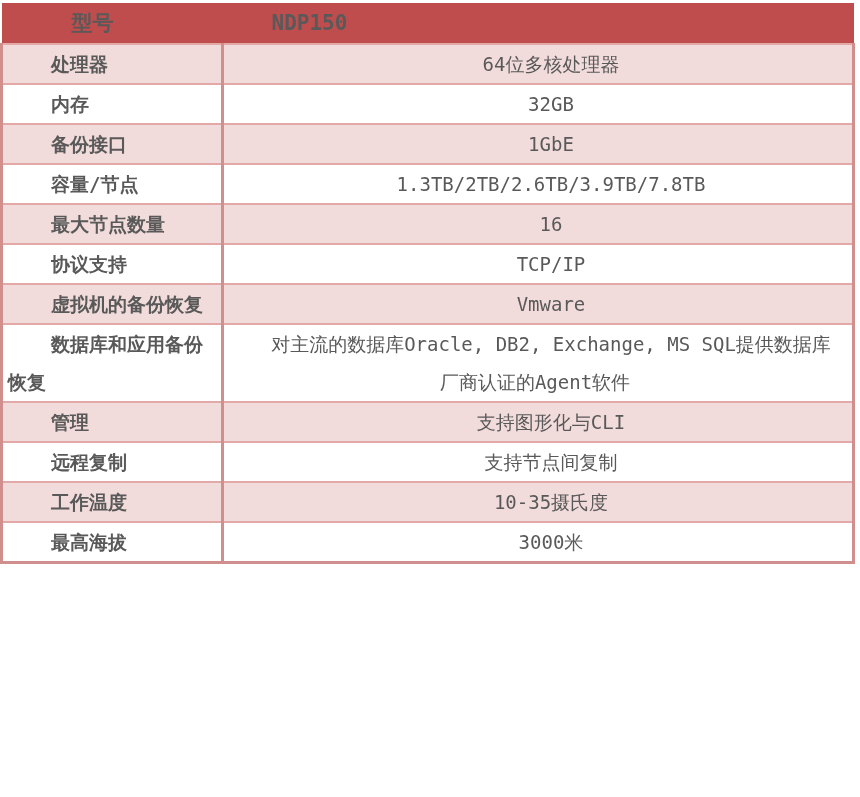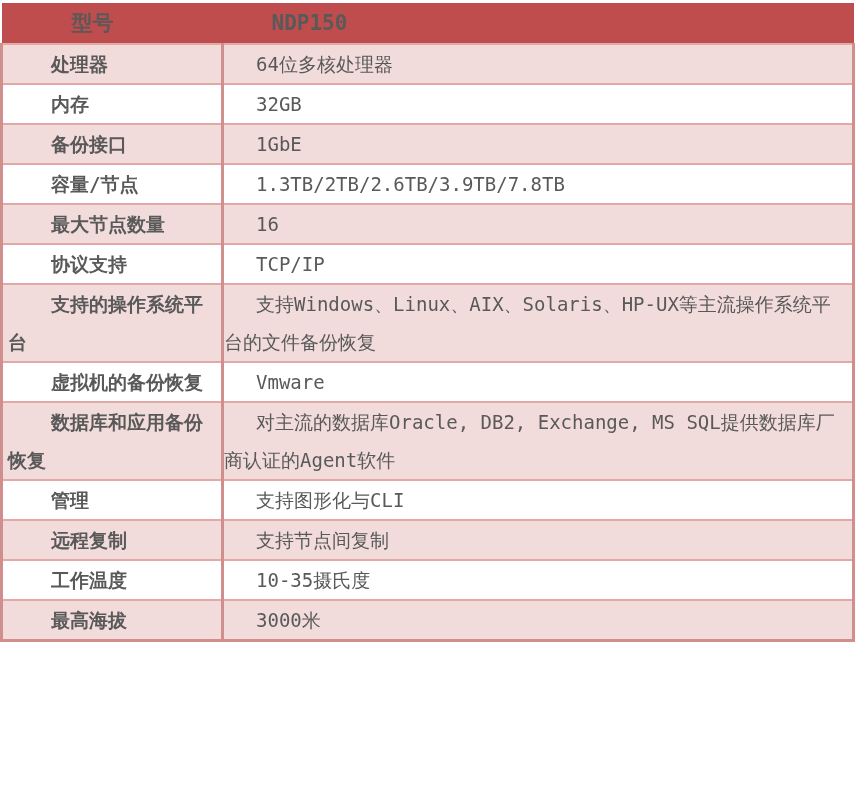--- a/index.html
+++ b/index.html
@@ -70,22 +70,24 @@
   td.cell-label {
     font-weight: bold;
     border-left: 3px solid var(--border-outer);
     padding-left: 5px;
     padding-right: 6px;
     text-indent: 43px;
   }
   td.cell-value {
     border-left: 3px solid var(--border-outer);
     border-right: 3px solid var(--border-outer);
+    padding-left: 6px;
     padding-right: 12px;
     text-indent: 32px;
+    text-align: center;
   }
 </style>
 </head>
 <body>
 
 <div class="spec-table-wrap">
   <table class="spec-table">
     <colgroup>
       <col class="col-label">
       <col class="col-value">
@@ -115,24 +117,20 @@
   </tr>
         <tr>
     <td class="cell-label">最大节点数量</td>
     <td class="cell-value">16</td>
   </tr>
         <tr>
     <td class="cell-label">协议支持</td>
     <td class="cell-value">TCP/IP</td>
   </tr>
         <tr>
-    <td class="cell-label">支持的操作系统平台</td>
-    <td class="cell-value">支持Windows、Linux、AIX、Solaris、HP-UX等主流操作系统平台的文件备份恢复</td>
-  </tr>
-        <tr>
     <td class="cell-label">虚拟机的备份恢复</td>
     <td class="cell-value">Vmware</td>
   </tr>
         <tr>
     <td class="cell-label">数据库和应用备份恢复</td>
     <td class="cell-value">对主流的数据库Oracle, DB2, Exchange, MS SQL提供数据库厂商认证的Agent软件</td>
   </tr>
         <tr>
     <td class="cell-label">管理</td>
     <td class="cell-value">支持图形化与CLI</td>

